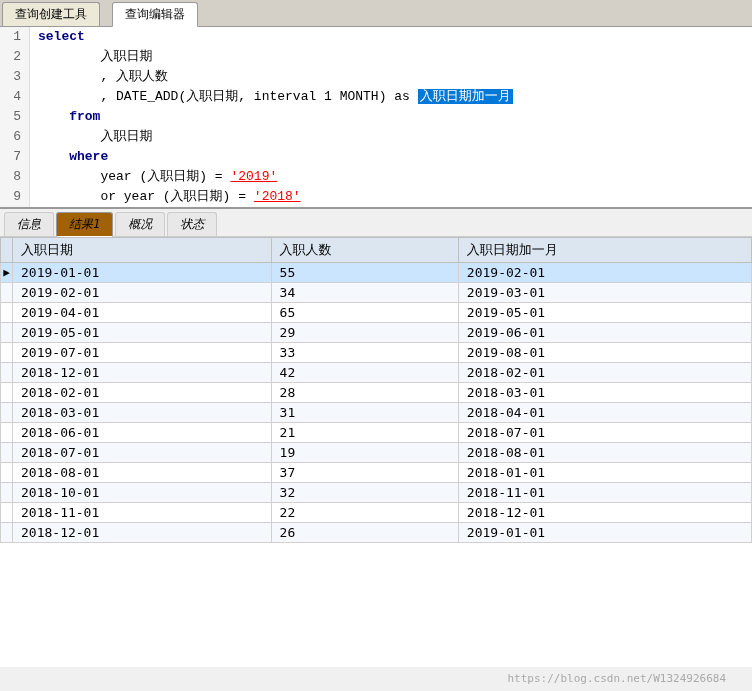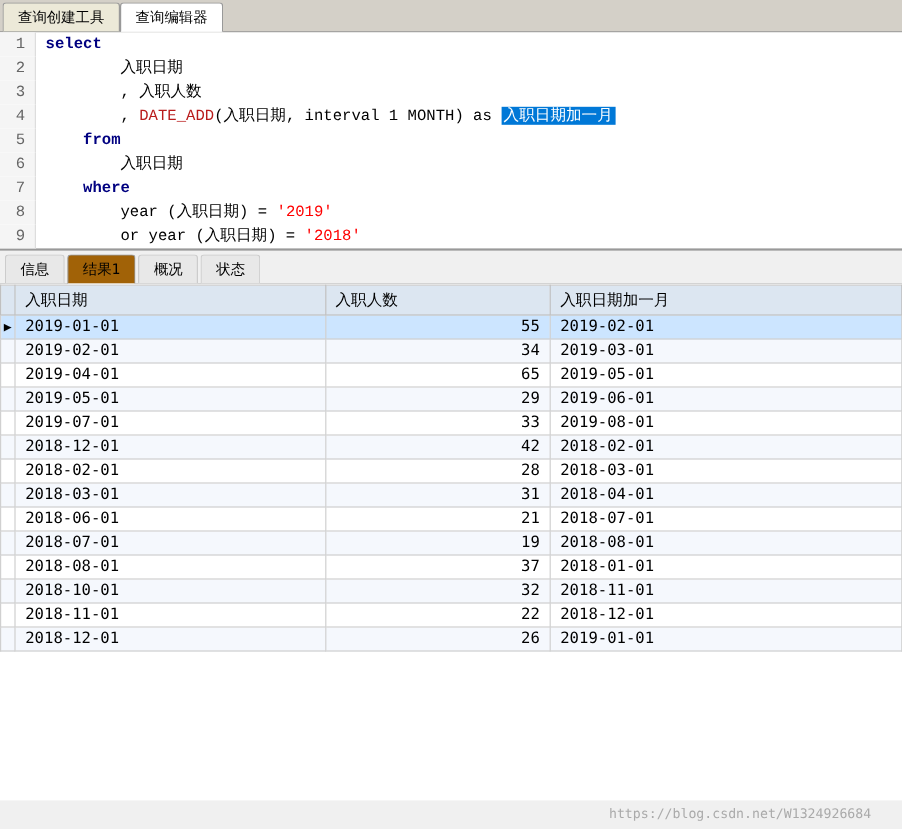--- a/index.html
+++ b/index.html
@@ -20,21 +20,21 @@
       padding-top: 2px;
       padding-left: 2px;
     }
     .tab {
       padding: 3px 12px;
       border: 1px solid #999;
       border-bottom: none;
       background: #ece9d8;
       cursor: pointer;
       font-size: 12px;
-      margin-right: 0;
+      margin-right: 12px;
       border-radius: 3px 3px 0 0;
     }
     .tab.active {
       background: #ffffff;
       border-bottom: 1px solid #fff;
       margin-bottom: -1px;
     }
 
     
     .editor-area {
@@ -66,22 +66,22 @@
       line-height: 20px;
     }
     .line-content {
       display: table-cell;
       padding-left: 8px;
       line-height: 20px;
       white-space: pre;
       vertical-align: top;
     }
     .kw { color: #000080; font-weight: bold; }
-    .fn { color: #b91c1c; }
-    .str { color: #ff0000; }
+    .fn { color: #000000; }
+    .str { color: #ff0000; text-decoration: underline; }
     .highlight-box {
       background: #0078d7;
       color: #ffffff;
       padding: 0 2px;
     }
 
     
     .bottom-tab-bar {
       display: flex;
       background: #f0f0f0;
@@ -90,20 +90,21 @@
     }
     .bottom-tab {
       padding: 3px 12px;
       border: 1px solid #ccc;
       border-bottom: none;
       background: #e8e8e8;
       cursor: pointer;
       font-size: 12px;
       margin-right: 2px;
       border-radius: 3px 3px 0 0;
+      font-style: italic;
     }
     .bottom-tab.active {
       background: #a16207;
       border-color: #999;
       border-bottom: 1px solid #fff;
       margin-bottom: -1px;
     }
 
     
     .results-container {
@@ -125,21 +126,21 @@
       text-align: left;
       font-weight: normal;
       white-space: nowrap;
     }
     td {
       border: 1px solid #d0d0d0;
       padding: 2px 8px;
       white-space: nowrap;
     }
     td.num {
-      text-align: right;
+      text-align: left;
     }
     tr:nth-child(even) td {
       background: #f5f8fd;
     }
     tr:nth-child(odd) td {
       background: #ffffff;
     }
     .selected-row td {
       background: #cce5ff !important;
     }

